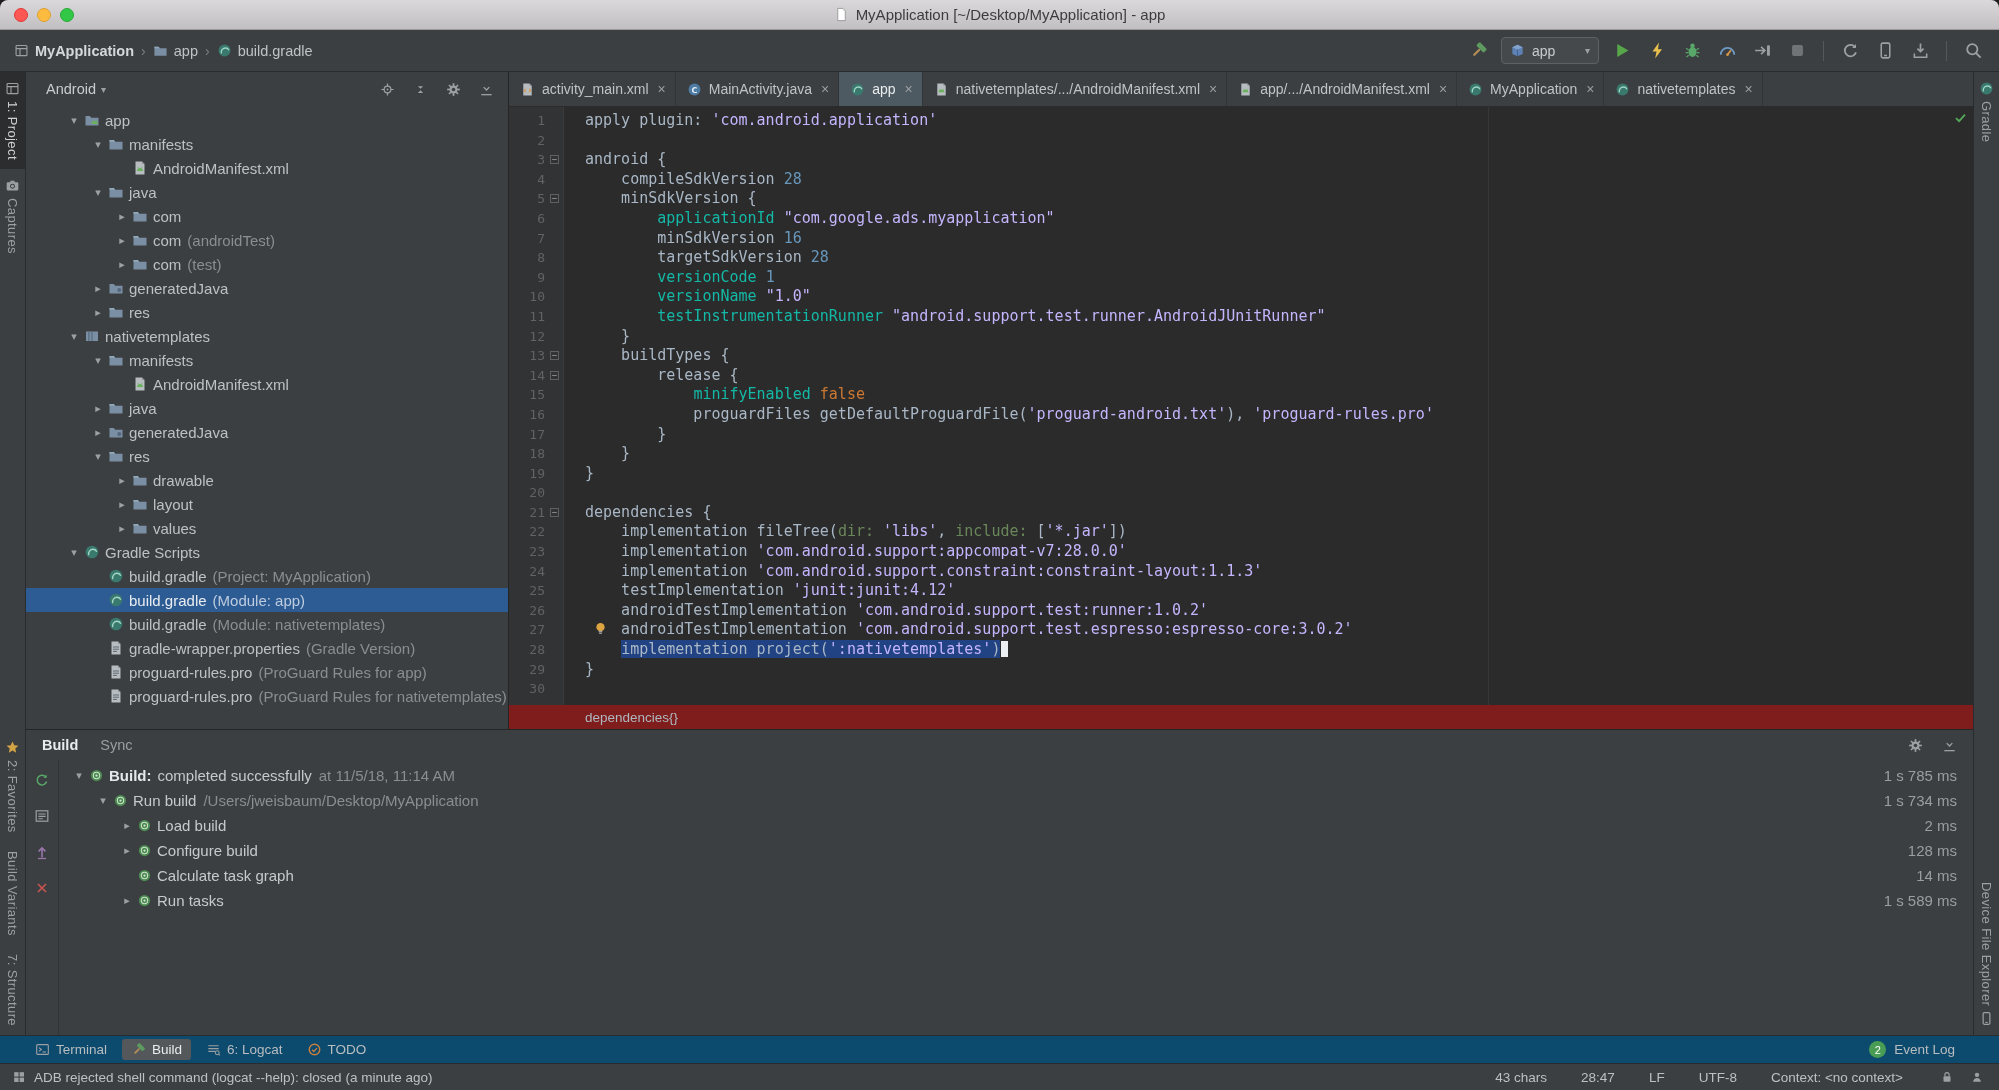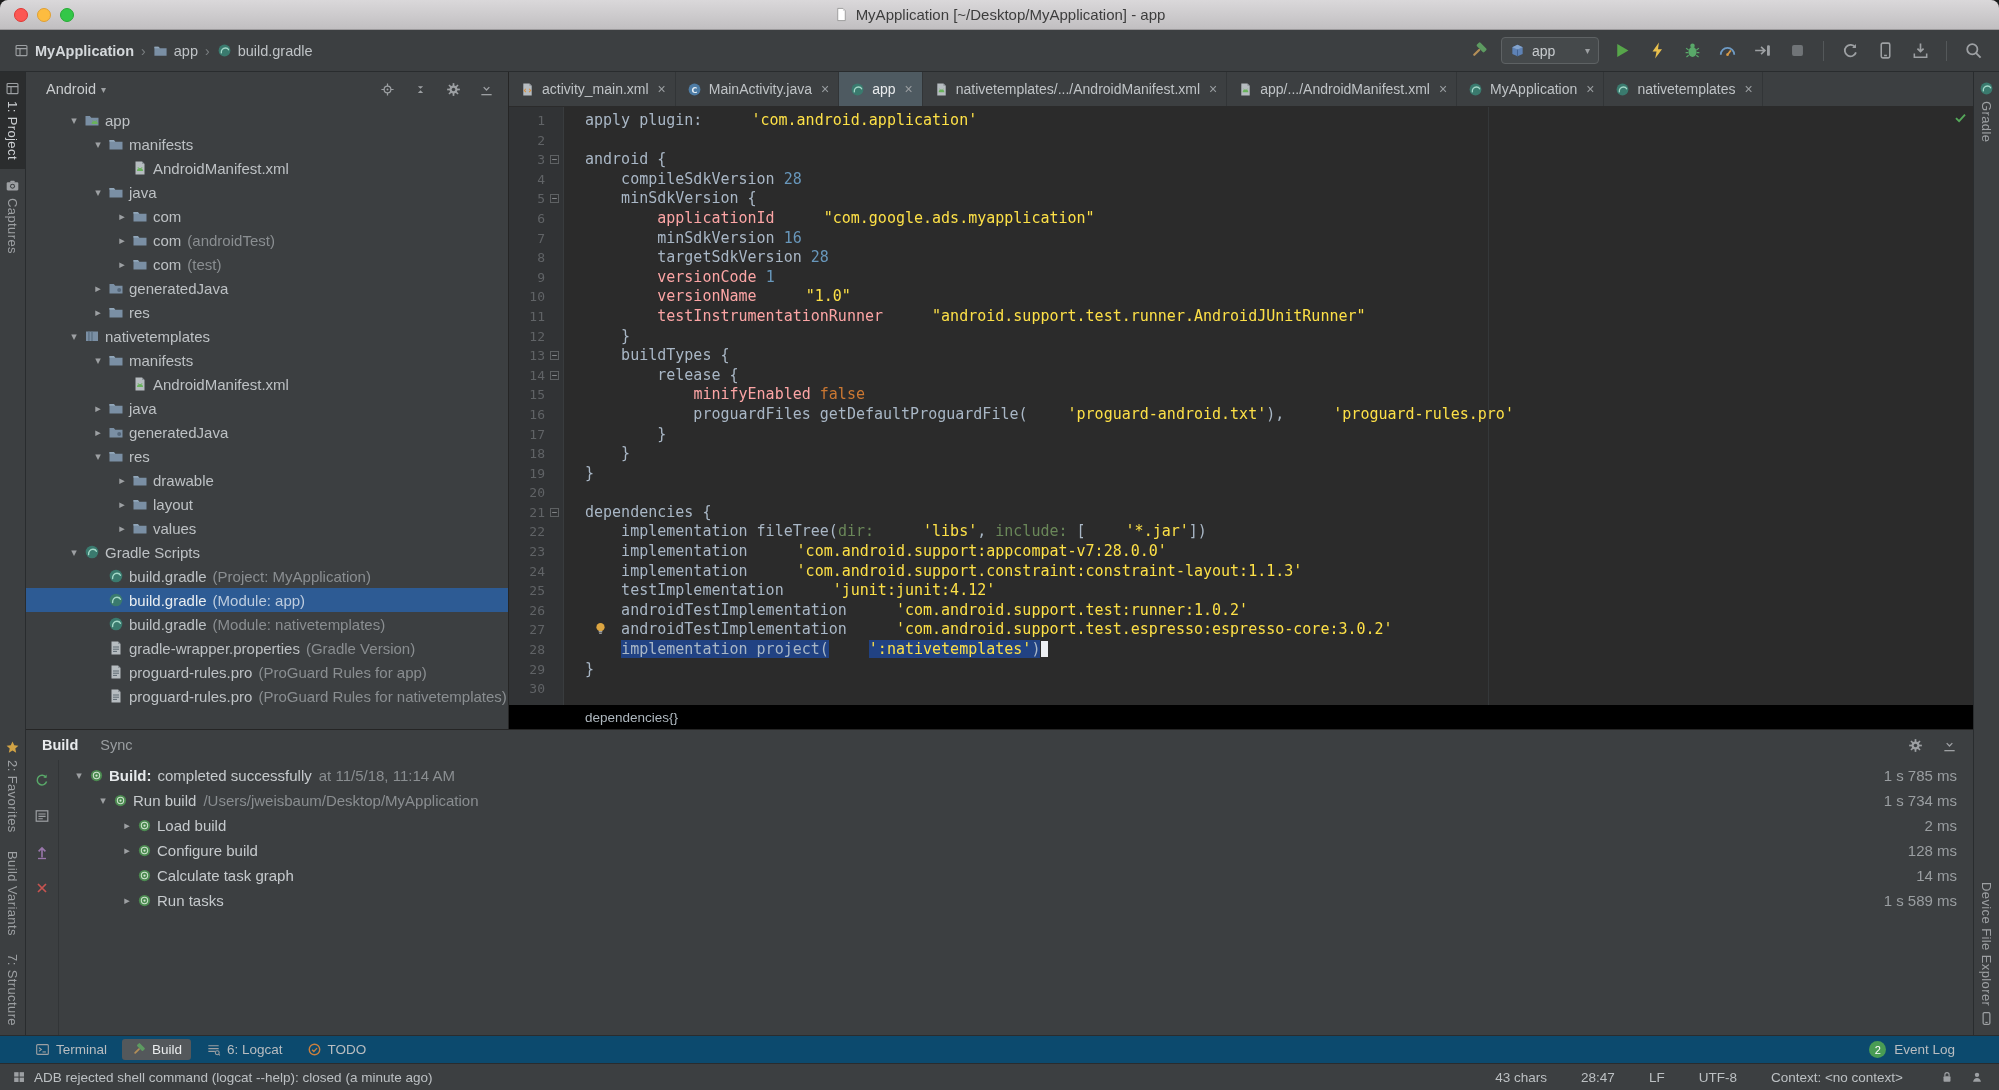--- a/index.html
+++ b/index.html
@@ -77,28 +77,28 @@
   .editor::before { content:''; position:absolute; left:0; top:0; bottom:0; width:54px;
     background:#313335; border-right:1px solid #393c3e; }
   .margin-guide { position:absolute; left:979px; top:0; bottom:0; width:1px; background:#35383a; }
   .code { position:relative; padding-top:4px; }
   .cl { display:flex; height:19.6px; line-height:19.6px; position:relative; }
   .ln { width:36px; flex:0 0 36px; text-align:right; color:#606366; font-size:13px; z-index:1; }
   .fold { width:18px; flex:0 0 18px; position:relative; z-index:1; }
   .fold .fm { position:absolute; left:5px; top:5px; width:9px; height:9px; border:1px solid #5e6163;
     color:#9da0a3; font-size:9px; line-height:7px; text-align:center; background:#313335; }
   .ct { white-space:pre; padding-left:22px; }
-  .t-k { color:#cc7832; } .t-s { color:#fde047;margin-left:40px; } .t-n { color:#6897bb; }
-  .t-pr { color:#fca5a5;text-align:center; } .t-na { color:#6a8759; }
+  .t-k { color:#cc7832; } .t-s { color:#c4b5fd; } .t-n { color:#6897bb; }
+  .t-pr { color:#14b8a6;text-align:center; } .t-na { color:#6a8759; }
   .sel { background:#214283; }
   .caret { display:inline-block; width:7px; height:16px; background:#eceff2; vertical-align:-3px; margin-left:1px; }
   .bulb { position:absolute; left:84px; top:1px; z-index:2; }
   .inspect-ok { position:absolute; right:5px; top:3px; }
   .ed-breadcrumb { flex:0 0 24px; display:flex; align-items:center; padding-left:76px;
-    color:#aeb7be; font-size:13.5px; background:#000000; }
+    color:#aeb7be; font-size:13.5px; background:#7f1d1d; }
 
   
   .build { flex:0 0 306px; background:#3c3f41; border-top:1px solid #252525;
     display:flex; flex-direction:column; }
   .build-header { flex:0 0 30px; display:flex; align-items:center; gap:22px; padding:0 14px 0 16px; }
   .bh-tab { font-size:14.5px; color:#9a9ea1; }
   .bh-tab.selected { color:#e9ebed; font-weight:bold; }
   .bh-icons { margin-left:auto; display:flex; gap:14px; align-items:center; }
   .build-body { flex:1; display:flex; min-height:0; }
   .build-tools { flex:0 0 33px; border-right:1px solid #323537; display:flex; flex-direction:column;

